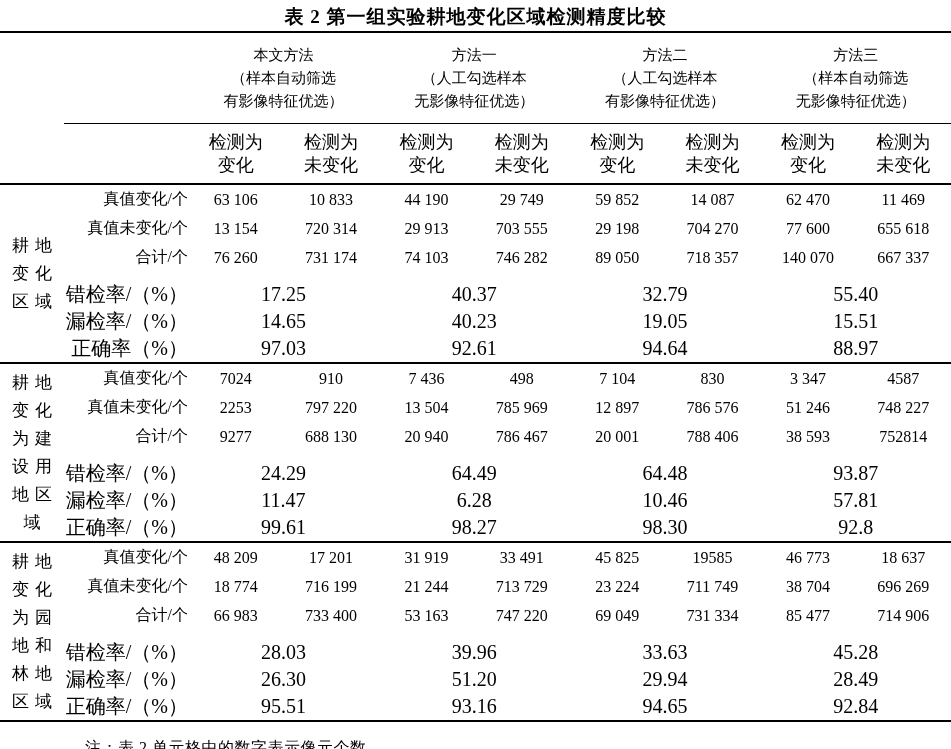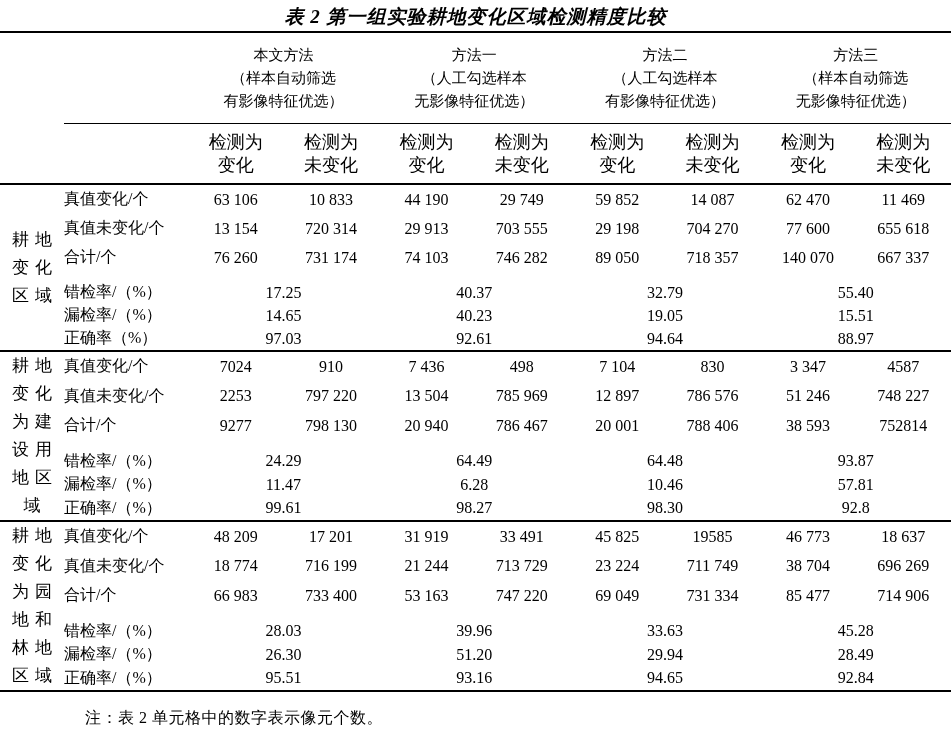--- a/index.html
+++ b/index.html
@@ -17,21 +17,20 @@
   .title-bar {
     width: 951px;
     height: 33px;
     line-height: 33px;
     text-align: center;
     font-size: 19px;
     font-weight: bold;
     letter-spacing: 1px;
     border-bottom: 2px solid #000;
     box-sizing: border-box;
-    font-style: italic;
   }
   table.ptable {
     width: 951px;
     border-collapse: collapse;
     table-layout: fixed;
     border-bottom: 2px solid #000;
     border-radius: 18px;
   }
   col.c-group { width: 64px; }
   col.c-label { width: 124px; }
@@ -54,24 +53,24 @@
     border-bottom: 2px solid #000;
   }
   td.subh div {
     text-align: center;
     font-size: 18px;
     line-height: 23px;
   }
 
   
   tr.count-row td { height: 29px; font-size: 16px; }
-  tr.rate-row  td { height: 23px; font-size: 16px; }
+  tr.rate-row  td { height: 23px; font-size: 20px; }
   tr.rate-first td { padding-top: 9px; }
   td.num, td.rate { text-align: center; white-space: nowrap; }
-  td.rlabel { text-align: left; font-size: 16px; white-space: nowrap; margin-top: 28px; }
+  td.rlabel { text-align: right; font-size: 16px; white-space: nowrap; margin-top: 28px; }
 
   td.group { vertical-align: middle; font-family: Liberation Serif, serif; }
   td.group div {
     text-align: center;
     font-size: 17px;
     line-height: 28px;
     letter-spacing: 6px;
     padding-left: 6px;
     white-space: nowrap;
   }
@@ -252,21 +251,21 @@
         <td class="num">13 504</td>
         <td class="num">785 969</td>
         <td class="num">12 897</td>
         <td class="num">786 576</td>
         <td class="num">51 246</td>
         <td class="num">748 227</td>
       </tr>
       <tr class="count-row">
         <td class="rlabel">合计/个</td>
         <td class="num">9277</td>
-        <td class="num">798 130</td>
+        <td class="num">688 130</td>
         <td class="num">20 940</td>
         <td class="num">786 467</td>
         <td class="num">20 001</td>
         <td class="num">788 406</td>
         <td class="num">38 593</td>
         <td class="num">752814</td>
       </tr>
       <tr class="rate-row rate-first">
         <td class="rlabel">错检率/（%）</td>
         <td class="rate" colspan="2">24.29</td>

